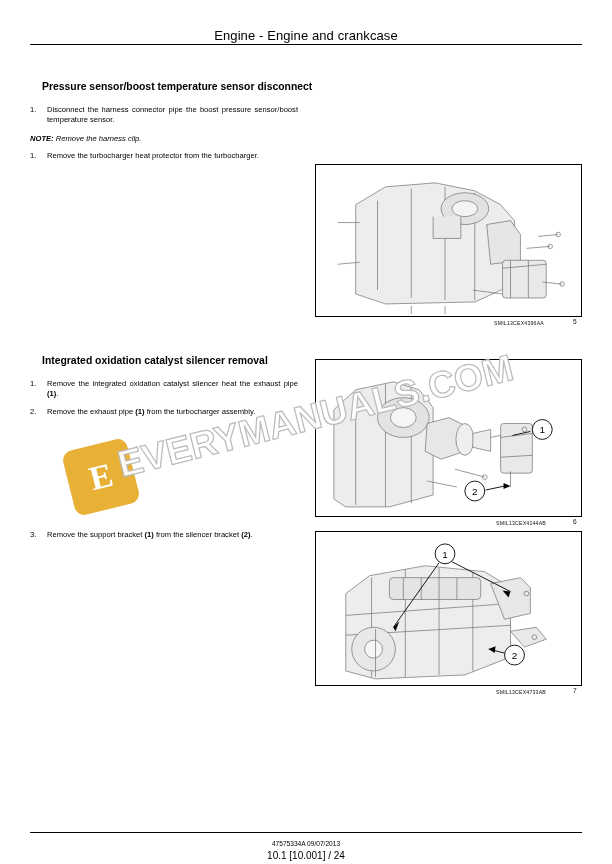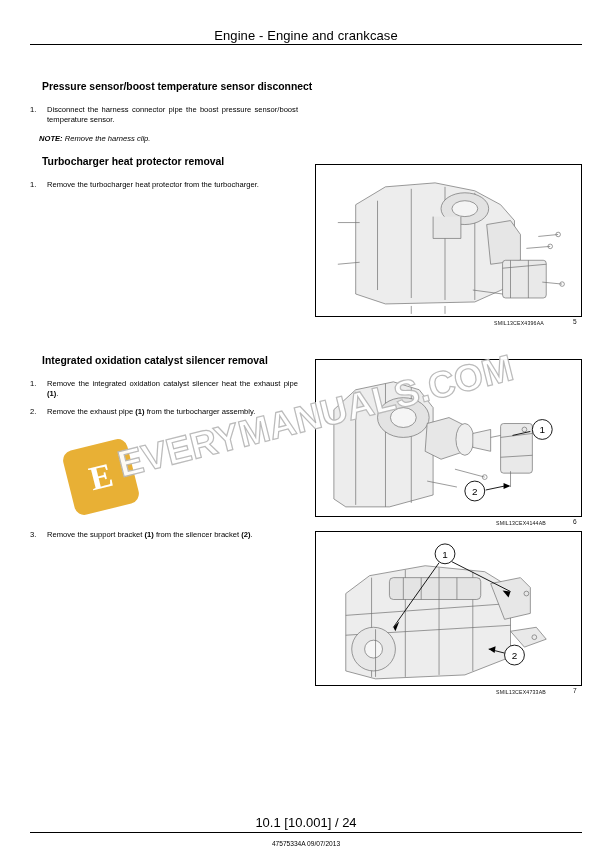--- a/index.html
+++ b/index.html
@@ -53,21 +53,21 @@
     height: 0;
   }
   .footer-line1, .footer-line2 {
     position: absolute;
     left: 0;
     width: 612px;
     text-align: center;
     font-size: 6.6px;
   }
   .footer-line1 { top: 840px; }
-  .footer-line2 { top: 815px; font-size: 13px; }
+  .footer-line2 { top: 850px; font-size: 10px; }
 
   h2.sec {
     font-size: 10.4px;
     font-weight: bold;
     margin: 12px;
     padding: 0;
     line-height: 13px;
   }
 
   .col-left {
@@ -88,21 +88,20 @@
     text-align: justify;
   }
   .note {
     font-size: 7.6px;
     line-height: 9.6px;
     font-style: italic;
   }
   .note .lbl {
     font-style: italic;
     font-weight: bold;
-    margin-left: 9px;
   }
   .b { font-weight: bold; }
 
   
   .figbox {
     position: absolute;
     border: 1px solid #000;
     background: #ffffff;
     box-sizing: border-box;
   }
@@ -183,21 +182,20 @@
         <div class="txt">Disconnect the harness connector pipe the boost pressure sensor/boost temperature sensor.</div>
       </div>
     </div>
     <div class="note" style="margin-top:10px;">
       <span class="lbl">NOTE:</span>
       <span>Remove the harness clip.</span>
     </div>
   </div>
 
   <div style="position:absolute; left:30px; top:143px; width:552px;">
-    <h2 class="sec">Turbocharger heat protector removal</h2>
     <div class="col-left" style="margin-top:8px;">
       <div class="step">
         <div class="num">1.</div>
         <div class="txt">Remove the turbocharger heat protector from the turbocharger.</div>
       </div>
     </div>
   </div>
 
   <div class="figbox" style="left:315px; top:164px; width:267px; height:153px;">
     <svg class="art" viewBox="0 0 267 153" xmlns="http://www.w3.org/2000/svg">

